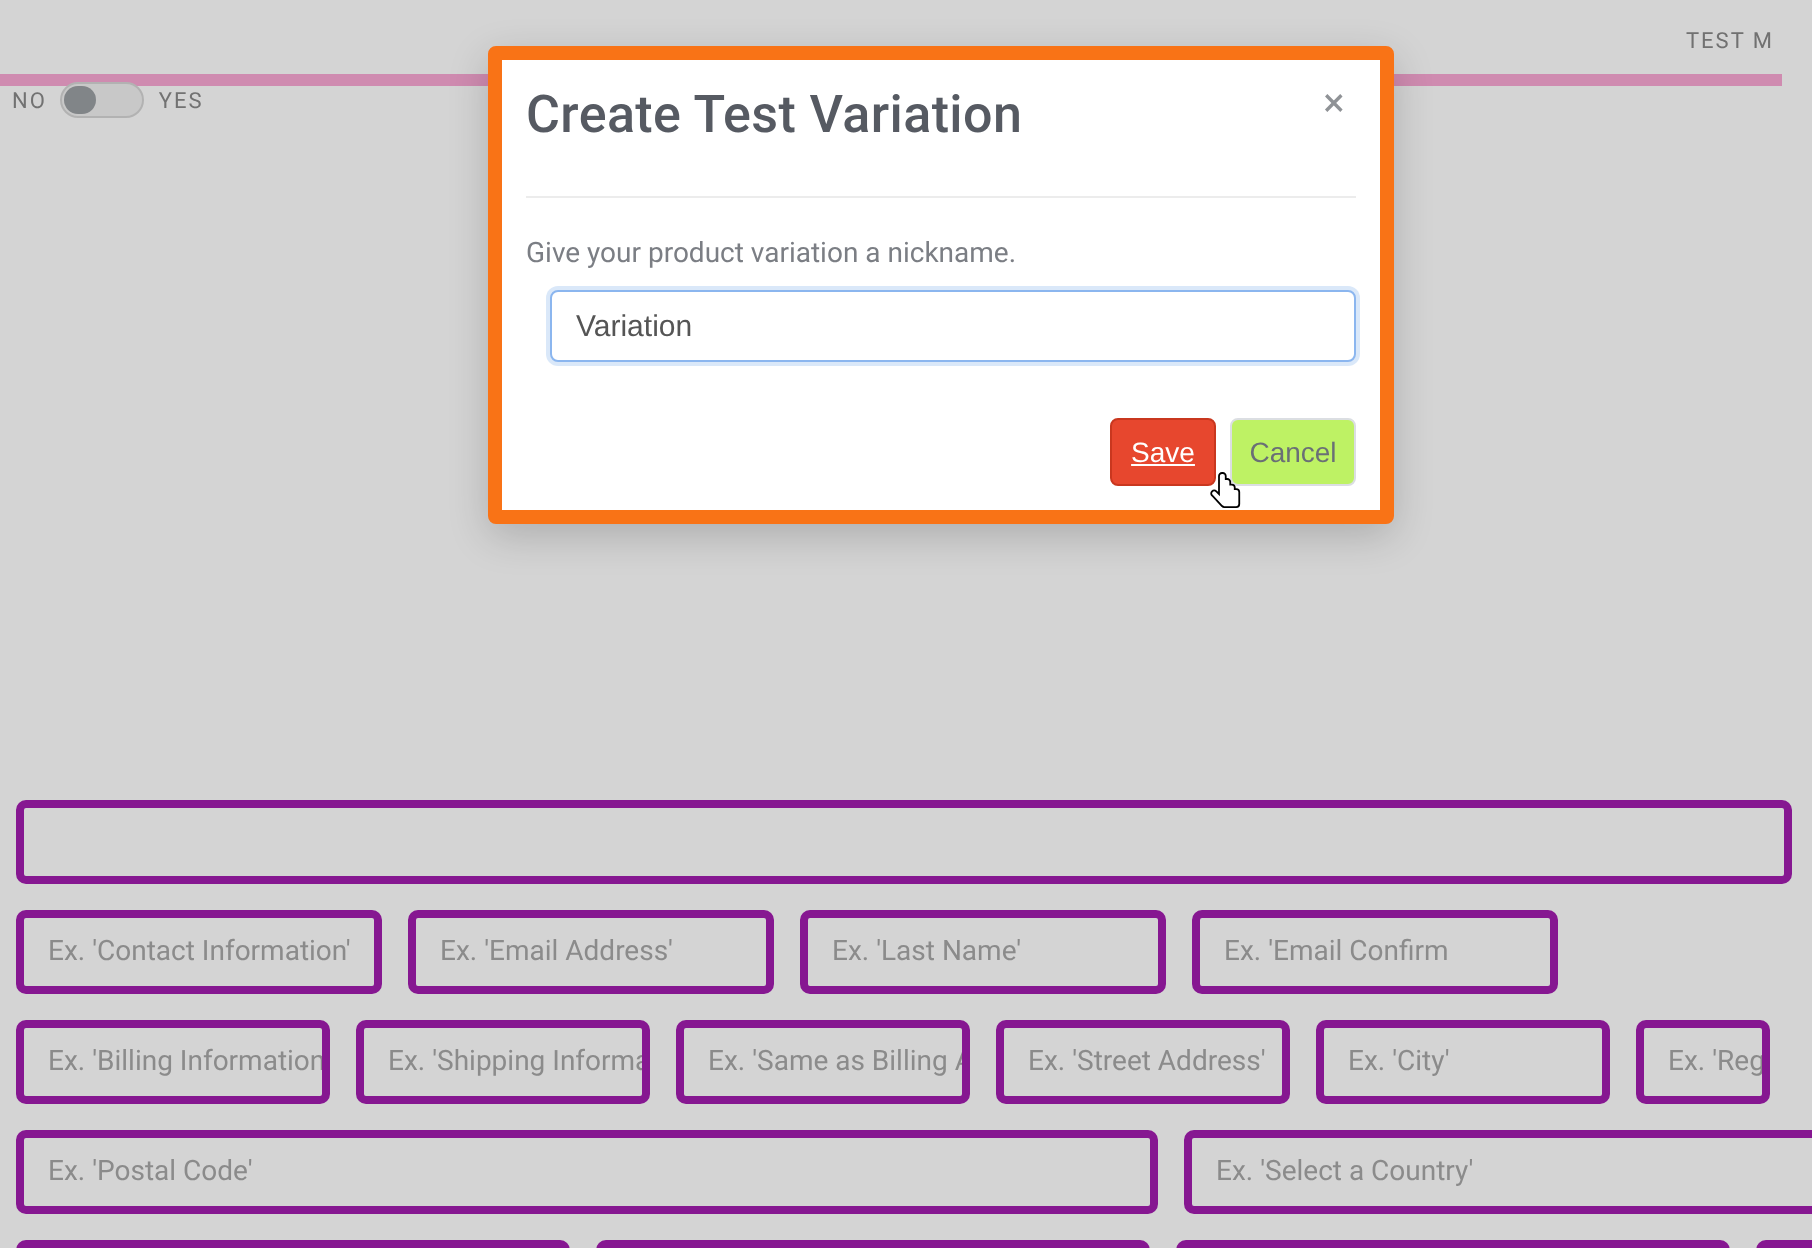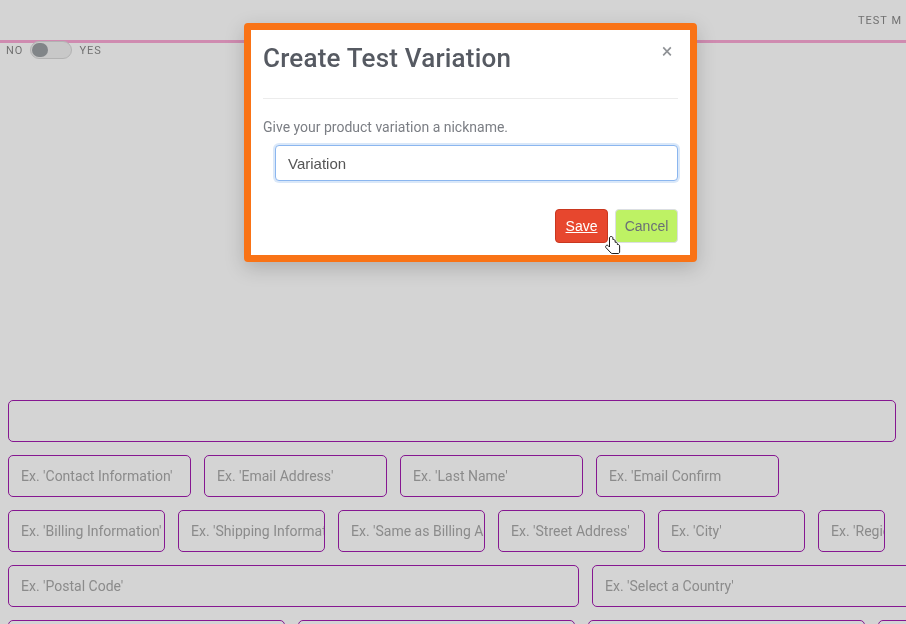--- a/index.html
+++ b/index.html
@@ -1,25 +1,25 @@
 <!DOCTYPE html>
 <html><head>
 <meta charset="utf-8">
 <style>
   * { box-sizing: border-box; }
   html, body { margin: 0; padding: 0; width: 906px; height: 624px; overflow: hidden; font-family: -apple-system, BlinkMacSystemFont, "Segoe UI", Roboto, "Helvetica Neue", Arial, sans-serif; background: #fff; color: #555; }
   .bg { position: absolute; inset: 0; }
-  .header-bar { position: absolute; left: 0; right: 0; top: 0; height: 43px; border-bottom: 3px solid #f9a8d4; }
+  .header-bar { position: absolute; left: 0; right: 15px; top: 0; height: 43px; border-bottom: 6px solid #f9a8d4; }
   .test-link { position: absolute; right: 0; top: 14px; font-size: 11px; letter-spacing: 1px; color: #888; padding-right: 4px; white-space: nowrap; }
   .toggle-row { position: absolute; left: 6px; top: 41px; display: flex; align-items: center; gap: 7px; font-size: 11px; letter-spacing: 1px; color: #8a8a8a; }
   .toggle { width: 42px; height: 18px; border: 1px solid #d7d7d7; border-radius: 10px; position: relative; background: #f1f1f1; }
   .toggle .knob { position: absolute; left: 1px; top: 1px; width: 16px; height: 14px; border-radius: 8px; background: #9ca0a4; }
   .bg-fields { position: absolute; left: 8px; right: 0; top: 400px; display: flex; flex-direction: column; gap: 13px; }
   .bg-row, .bg-row2 { display: flex; flex-wrap: nowrap; gap: 13px; }
-  .bg-input { border: 1px solid #a21caf; border-radius: 5px; height: 42px; background: #fff; font-size: 14px; color: #a8a8a8; padding: 0 12px; display: flex; align-items: center; white-space: nowrap; overflow: hidden; flex: 0 0 auto; }
+  .bg-input { border: 4px solid #a21caf; border-radius: 5px; height: 42px; background: #fff; font-size: 14px; color: #a8a8a8; padding: 0 12px; display: flex; align-items: center; white-space: nowrap; overflow: hidden; flex: 0 0 auto; }
   
   .w183 { width: 183px; } .w571 { width: 571px; } .w324 { width: 324px; }
   .w157 { width: 157px; } .w147 { width: 147px; } .w67 { width: 67px; }
   .w277 { width: 277px; }
   .row-full { width: calc(100% - 10px); }
 
   .overlay { position: absolute; inset: 0; background: rgba(0,0,0,0.17); }
 
   .modal { position: absolute; left: 244px; top: 23px; width: 453px; height: 239px; background: #fff; border: 7px solid #f97316; border-radius: 4px; box-shadow: 0 6px 20px rgba(0,0,0,0.18); }
   .modal-title { position: absolute; left: 12px; top: 13px; font-size: 26px; color: #565a62; font-weight: 500; letter-spacing: 0.2px; }

